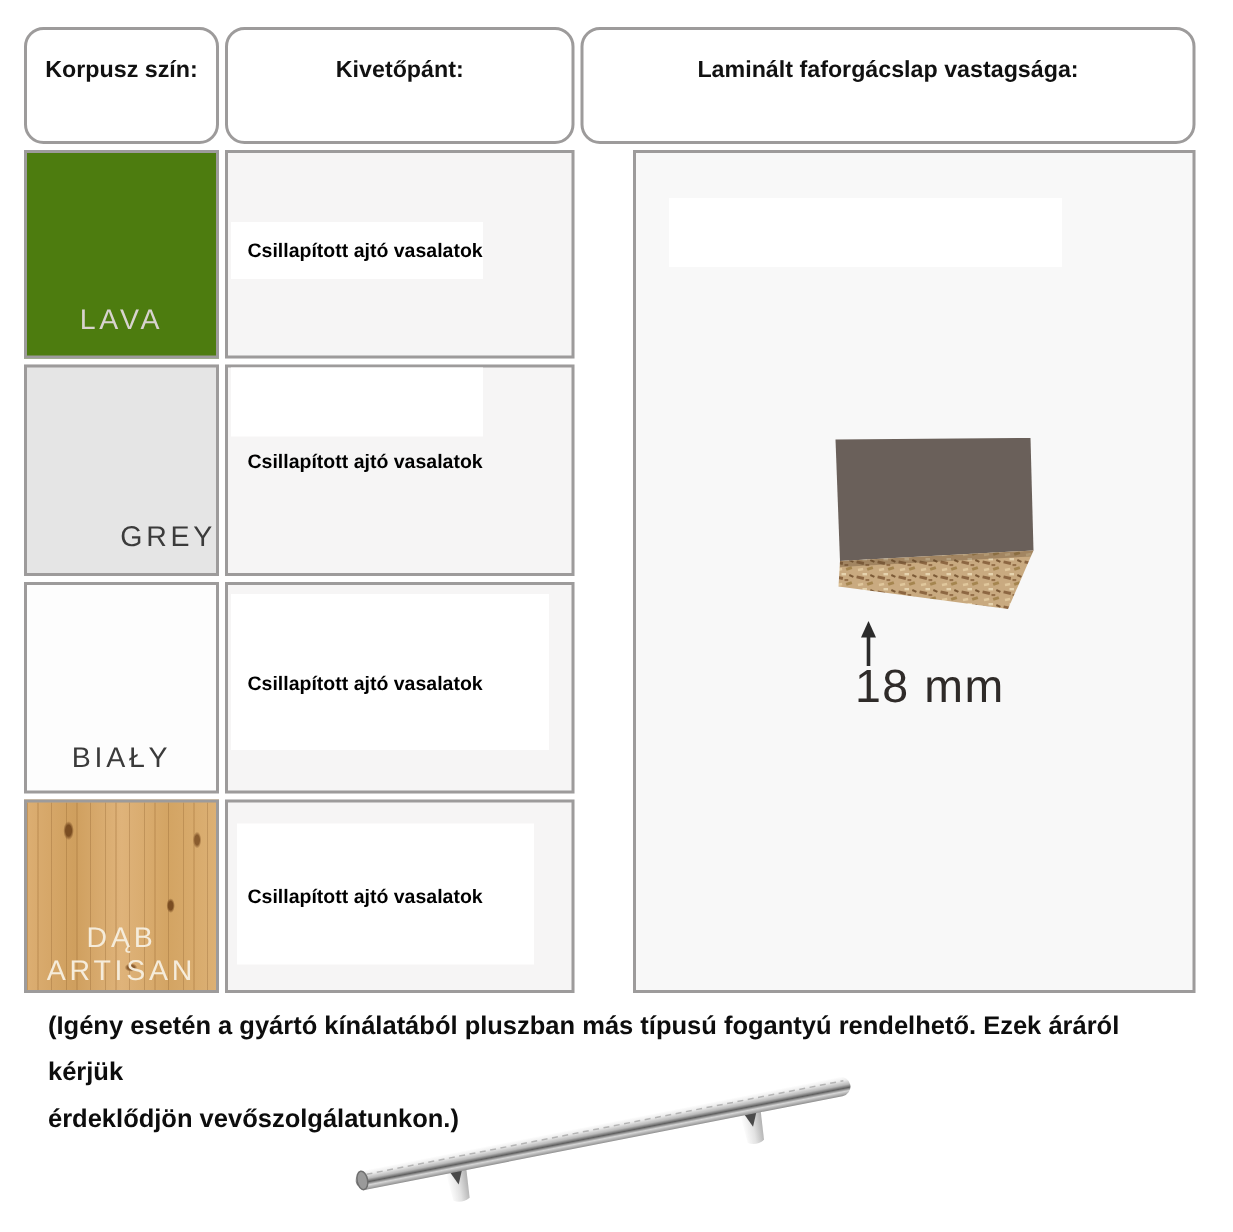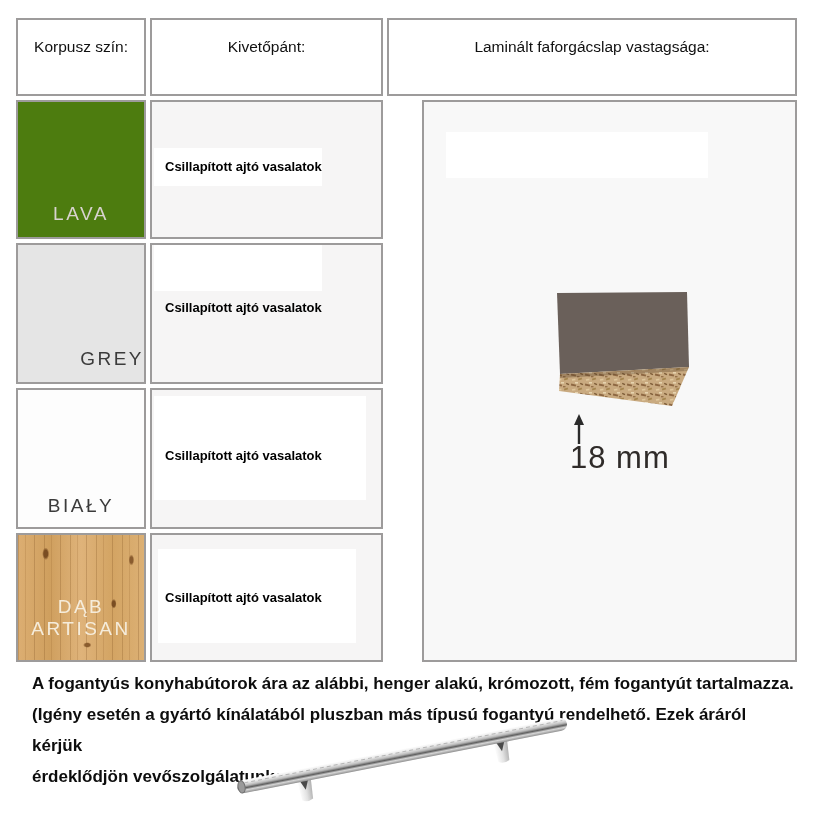--- a/index.html
+++ b/index.html
@@ -11,29 +11,29 @@
   .spec-table{
     position:absolute;left:16px;top:18px;width:781px;height:644px;
     display:grid;
     grid-template-columns:130px 233px 1fr;
     grid-template-rows:78px 139px 141px 141px 1fr;
     gap:4px;background:#ffffff;
   }
   .cell{border:2px solid #9d9b9b;box-sizing:border-box;background:#ffffff;position:relative;}
   .cell.shade{background:#f6f5f5;}
   .hdr{display:flex;justify-content:center;align-items:flex-start;padding-top:18px;
-       font-weight:normal;font-size:15.5px;color:#111;}
+       font-weight:bold;font-size:15.5px;color:#111;border-radius:13px;}
   
   .swatch{display:flex;align-items:flex-end;justify-content:center;text-align:center;
           font-size:19px;letter-spacing:2.5px;line-height:1.15;}
   .swatch-lava{background:#4d7c0f;color:#d8d3cf;padding-bottom:12px;}
   .swatch-grey{background:#e5e5e5;color:#3b3b3b;padding-bottom:12px;justify-content:flex-end;}
   .swatch-bialy{background:#fdfdfd;color:#3b3b3b;padding-bottom:10px;}
   .swatch-dab{
-    color:#f5ecdb;padding-bottom:20px;
+    color:#f5ecdb;padding-bottom:1px;
     background-color:#d7aa6c;
     background-image:
       radial-gradient(ellipse 5px 9px at 22% 15%, #7a4d22 0%, #7a4d22 40%, rgba(122,77,34,0) 70%),
       radial-gradient(ellipse 4px 7px at 76% 55%, #7a4d22 0%, #7a4d22 40%, rgba(122,77,34,0) 70%),
       radial-gradient(ellipse 6px 4px at 55% 88%, #8a5c2e 0%, #8a5c2e 40%, rgba(138,92,46,0) 70%),
       radial-gradient(ellipse 4px 8px at 90% 20%, #8a5c2e 0%, #8a5c2e 40%, rgba(138,92,46,0) 70%),
       repeating-linear-gradient(90deg,
         rgba(130,85,35,.28) 0 1px, rgba(0,0,0,0) 1px 7px,
         rgba(150,100,45,.22) 7px 8px, rgba(0,0,0,0) 8px 16px,
         rgba(120,75,30,.25) 16px 17px, rgba(0,0,0,0) 17px 26px),
@@ -134,21 +134,20 @@
     <span class="swatch-label">DĄB ARTISAN</span>
   </div>
   <div class="cell shade r4">
     <div class="patch"></div>
     <span class="hinge-text">Csillapított ajtó vasalatok</span>
   </div>
 
 </div>
 
 <div class="footer-text">
-  <div>A fogantyús konyhabútorok ára az alábbi, henger alakú, krómozott, fém fogantyút tartalmazza.</div>
   <div>(Igény esetén a gyártó kínálatából pluszban más típusú fogantyú rendelhető. Ezek áráról kérjük</div>
   <div>érdeklődjön vevőszolgálatunkon.)</div>
 </div>
 
 <svg class="handle-svg" width="360" height="105" viewBox="0 0 360 105">
   <defs>
     <linearGradient id="chromeGrad" x1="0" y1="-6.5" x2="0" y2="6.5" gradientUnits="userSpaceOnUse">
       <stop offset="0" stop-color="#ffffff"></stop>
       <stop offset="0.22" stop-color="#ececec"></stop>
       <stop offset="0.45" stop-color="#b9b9b9"></stop>

